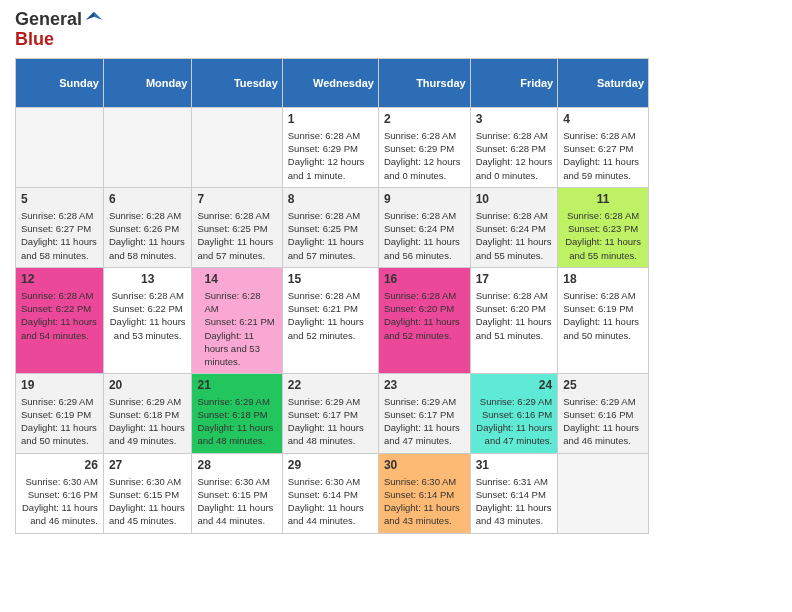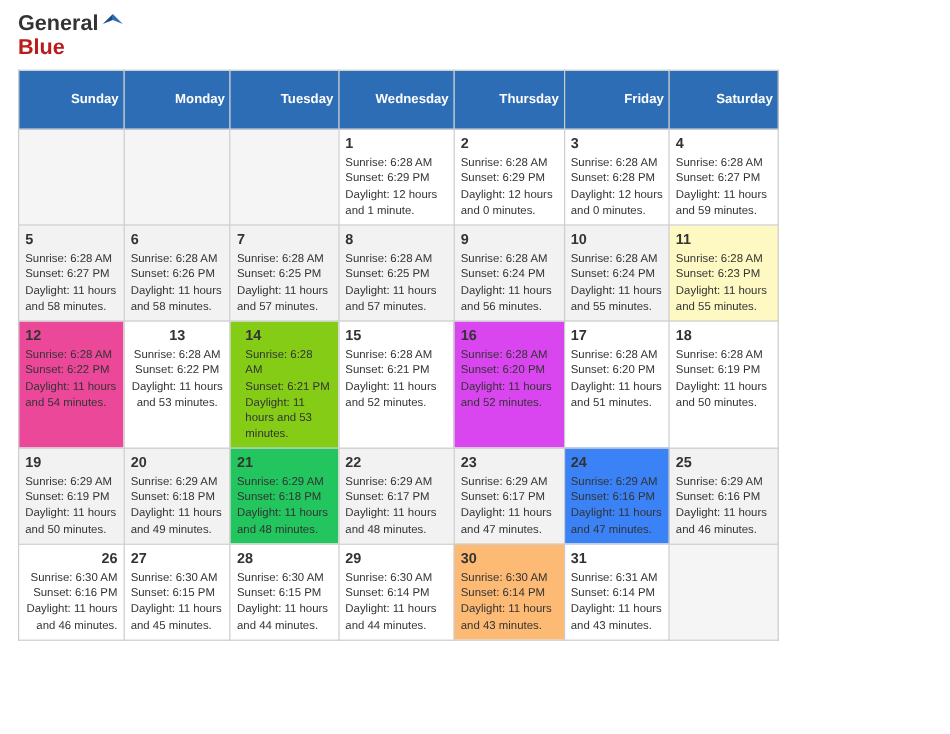--- a/index.html
+++ b/index.html
@@ -164,43 +164,43 @@
             <div class="day-info">Sunrise: 6:28 AM<br>Sunset: 6:25 PM<br>Daylight: 11 hours and 57 minutes.</div>
           </td>
           <td style="background-color: rgb(242, 242, 242);">
             <div class="day-num">9</div>
             <div class="day-info">Sunrise: 6:28 AM<br>Sunset: 6:24 PM<br>Daylight: 11 hours and 56 minutes.</div>
           </td>
           <td style="background-color: rgb(242, 242, 242);">
             <div class="day-num">10</div>
             <div class="day-info">Sunrise: 6:28 AM<br>Sunset: 6:24 PM<br>Daylight: 11 hours and 55 minutes.</div>
           </td>
-          <td style="background-color: #fef9c3;">
+          <td style="background-color: #bef264; text-align: center;">
             <div class="day-num">11</div>
             <div class="day-info">Sunrise: 6:28 AM<br>Sunset: 6:23 PM<br>Daylight: 11 hours and 55 minutes.</div>
           </td>
         </tr>
         <tr>
           <td style="background-color: #ec4899;">
             <div class="day-num">12</div>
             <div class="day-info">Sunrise: 6:28 AM<br>Sunset: 6:22 PM<br>Daylight: 11 hours and 54 minutes.</div>
           </td>
           <td style="background-color: rgb(255, 255, 255); text-align: center;">
             <div class="day-num">13</div>
             <div class="day-info">Sunrise: 6:28 AM<br>Sunset: 6:22 PM<br>Daylight: 11 hours and 53 minutes.</div>
           </td>
-          <td style="background-color: #84cc16; padding-left: 12px;">
+          <td style="background-color: #f9a8d4; padding-left: 12px;">
             <div class="day-num">14</div>
             <div class="day-info">Sunrise: 6:28 AM<br>Sunset: 6:21 PM<br>Daylight: 11 hours and 53 minutes.</div>
           </td>
           <td style="background-color: rgb(255, 255, 255);">
             <div class="day-num">15</div>
             <div class="day-info">Sunrise: 6:28 AM<br>Sunset: 6:21 PM<br>Daylight: 11 hours and 52 minutes.</div>
           </td>
-          <td style="background-color: #d946ef;">
+          <td style="background-color: #ec4899;">
             <div class="day-num">16</div>
             <div class="day-info">Sunrise: 6:28 AM<br>Sunset: 6:20 PM<br>Daylight: 11 hours and 52 minutes.</div>
           </td>
           <td style="background-color: rgb(255, 255, 255);">
             <div class="day-num">17</div>
             <div class="day-info">Sunrise: 6:28 AM<br>Sunset: 6:20 PM<br>Daylight: 11 hours and 51 minutes.</div>
           </td>
           <td style="background-color: rgb(255, 255, 255); margin-top: 24px;">
             <div class="day-num">18</div>
             <div class="day-info">Sunrise: 6:28 AM<br>Sunset: 6:19 PM<br>Daylight: 11 hours and 50 minutes.</div>
@@ -220,21 +220,21 @@
             <div class="day-info">Sunrise: 6:29 AM<br>Sunset: 6:18 PM<br>Daylight: 11 hours and 48 minutes.</div>
           </td>
           <td style="background-color: rgb(242, 242, 242);">
             <div class="day-num">22</div>
             <div class="day-info">Sunrise: 6:29 AM<br>Sunset: 6:17 PM<br>Daylight: 11 hours and 48 minutes.</div>
           </td>
           <td style="background-color: rgb(242, 242, 242);">
             <div class="day-num">23</div>
             <div class="day-info">Sunrise: 6:29 AM<br>Sunset: 6:17 PM<br>Daylight: 11 hours and 47 minutes.</div>
           </td>
-          <td style="background-color: #3b82f6;">
+          <td style="background-color: #5eead4; text-align: right;">
             <div class="day-num">24</div>
             <div class="day-info">Sunrise: 6:29 AM<br>Sunset: 6:16 PM<br>Daylight: 11 hours and 47 minutes.</div>
           </td>
           <td style="background-color: rgb(242, 242, 242);">
             <div class="day-num">25</div>
             <div class="day-info">Sunrise: 6:29 AM<br>Sunset: 6:16 PM<br>Daylight: 11 hours and 46 minutes.</div>
           </td>
         </tr>
         <tr>
           <td style="background-color: rgb(255, 255, 255); text-align: right;">

